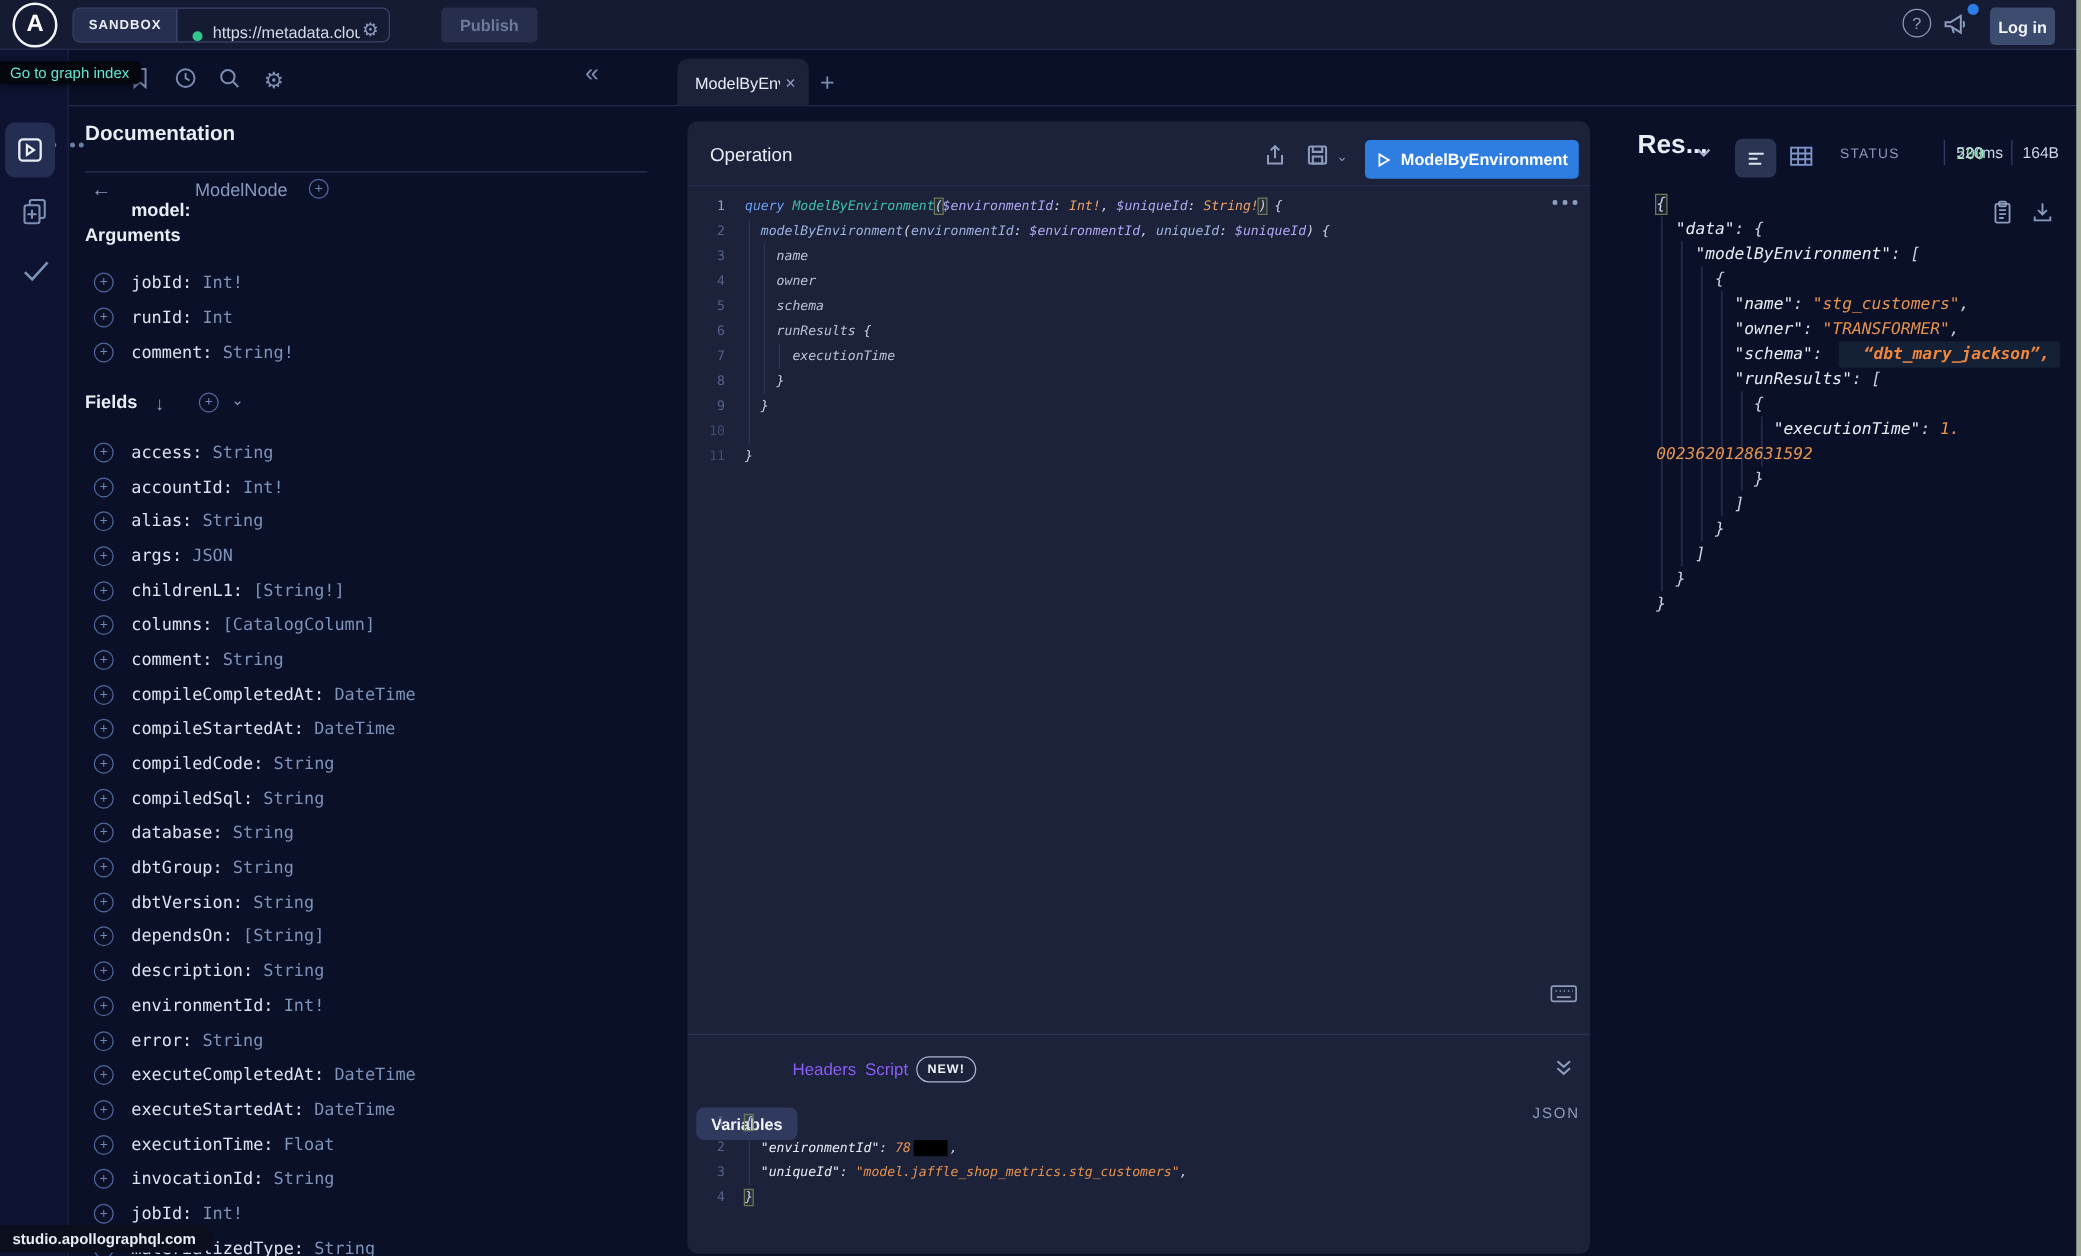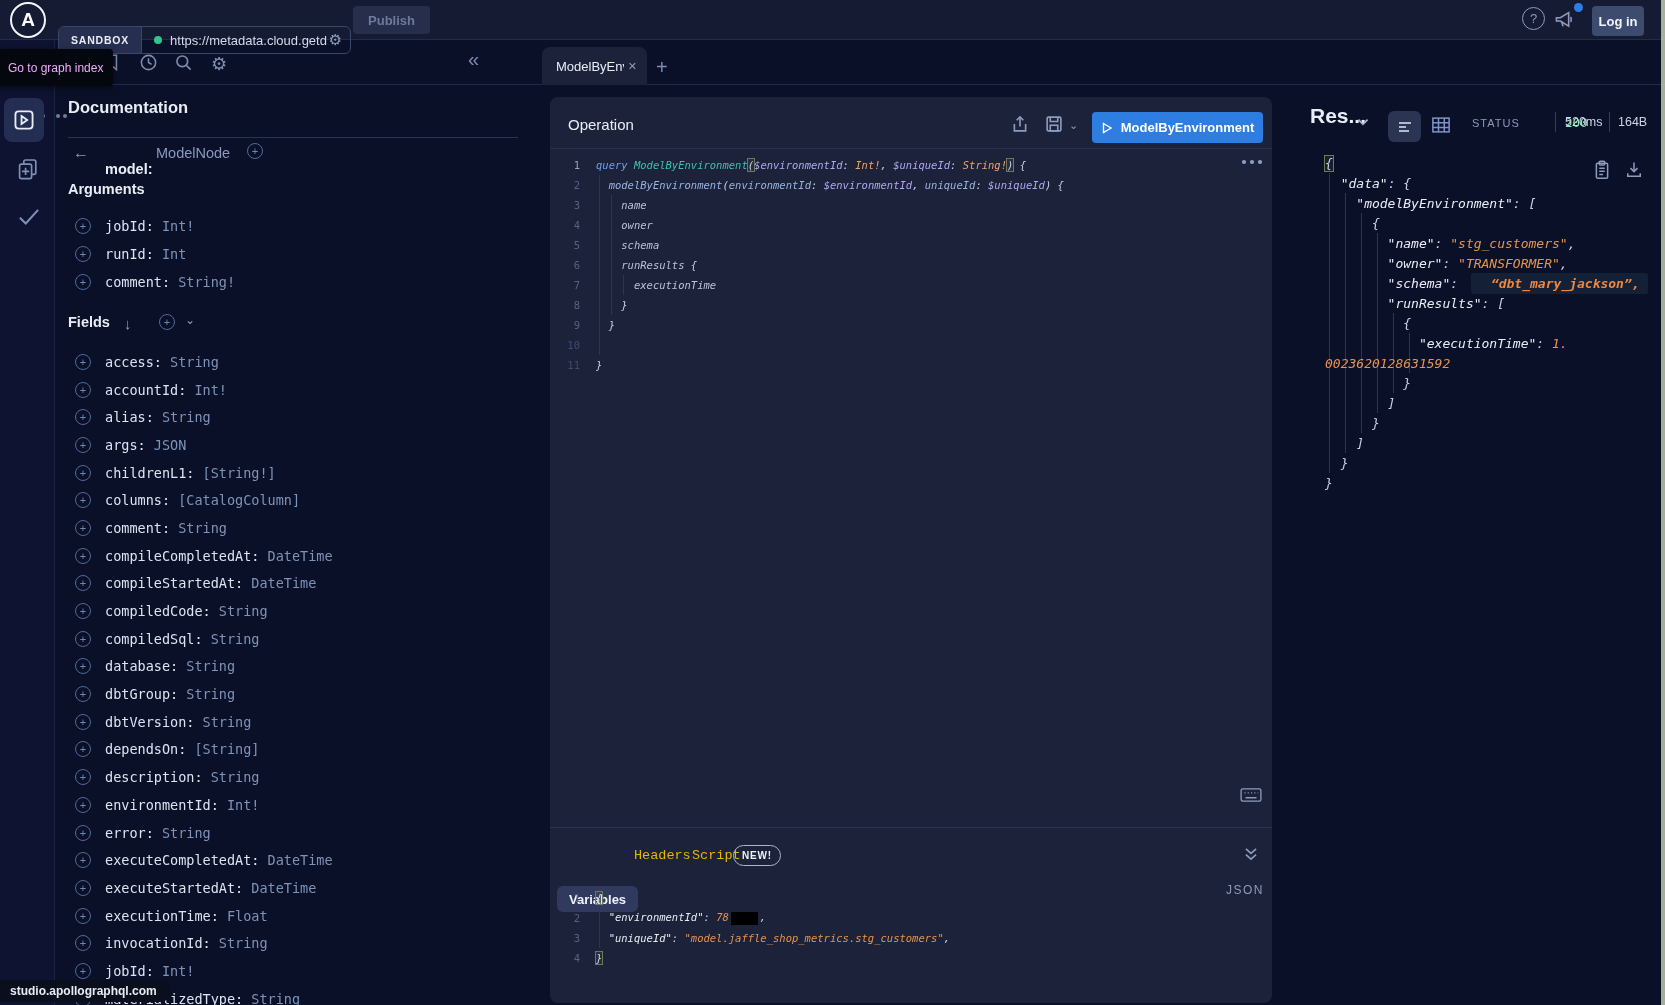--- a/index.html
+++ b/index.html
@@ -5,21 +5,21 @@
   * { margin:0; padding:0; box-sizing:border-box; }
   html,body { width:1665px; height:1005px; overflow:hidden; background:#0a1028;
               font-family:"Liberation Sans", sans-serif; color:#e9edf6; }
   svg { display:block; }
 
   
   .topbar { position:absolute; left:0; top:0; width:1665px; height:40px; background:#151b33; border-bottom:1px solid #232c4c; }
   .logo { position:absolute; left:10px; top:2px; width:36px; height:36px; border:2.5px solid #f2f4f9; border-radius:50%;
           display:flex; align-items:center; justify-content:center; font-weight:700; font-size:19px; color:#fff; background:#151b33; }
   .logo-notch { position:absolute; left:36px; top:-2px; width:10px; height:10px; background:#151b33; transform:rotate(20deg); }
-  .urlbox { position:absolute; left:58px; top:6px; width:293px; height:28px; border:1px solid #3a466b; border-radius:6px; display:flex; align-items:center; overflow:hidden;margin-top:20px; }
+  .urlbox { position:absolute; left:58px; top:6px; width:254px; height:28px; border:1px solid #3a466b; border-radius:6px; display:flex; align-items:flex-end; overflow:hidden; }
   .sandbox-chip { height:100%; padding:0 12px; background:#272f51; border-right:1px solid #3a466b; display:flex; align-items:center;
                   font-size:10.5px; font-weight:700; letter-spacing:.8px; color:#e9edf6; }
   .conn-dot { width:8px; height:8px; border-radius:50%; background:#31c48d; margin:0 8px 0 12px; flex:none; }
   .url-text { font-size:13px; color:#d3dae9; white-space:nowrap; overflow:hidden; width:166px; }
   .url-gear { color:#8d9cbd; font-size:15px; margin:0 8px 0 2px; }
   .publish-btn { position:absolute; left:353px; top:6px; width:77px; height:28px; background:#272e4c; color:#6d7a9c;
                  border:none; border-radius:4px; font-size:13px; font-weight:700; font-family:inherit; }
   .help-icon { position:absolute; left:1522px; top:7px; width:23px; height:23px; border:1.5px solid #8d9cbd; border-radius:50%;
                color:#8d9cbd; font-size:13px; display:flex; align-items:center; justify-content:center; }
   .mega { position:absolute; left:1554px; top:9px; color:#8d9cbd; }
@@ -32,22 +32,22 @@
   .rail-dots { position:absolute; left:33px; top:74px; width:36px; height:6px; }
   .rail-dots i { position:absolute; width:4px; height:4px; border-radius:50%; background:#6d7ea3; }
   .explorer-btn { position:absolute; left:4px; top:58px; width:40px; height:44px; background:#242d52; border-radius:8px;
                   display:flex; align-items:center; justify-content:center; color:#e9edf6; }
   .rail-ic { position:absolute; left:16px; color:#7e90b5; }
 
   
   .subbar-div { position:absolute; left:55px; top:84px; width:1610px; height:1px; background:#202a4b; }
   .sub-ic { position:absolute; top:53px; color:#7d8db0; }
   .collapse-ic { position:absolute; left:468px; top:48px; color:#7d8db0; font-size:20px; }
-  .tooltip { position:absolute; left:0; top:49px; height:37px; background:#05070e; border-radius:0 4px 4px 0;
-             display:flex; align-items:center; padding:0 10px 0 8px; font-size:12px; color:#f0abfc; z-index:5; box-shadow:0 2px 6px rgba(0,0,0,.5); }
+  .tooltip { position:absolute; left:0; top:49px; height:18px; background:#05070e; border-radius:0 4px 4px 0;
+             display:flex; align-items:center; padding:0 10px 0 8px; font-size:12px; color:#5eead4; z-index:5; box-shadow:0 2px 6px rgba(0,0,0,.5); }
 
   
   .tab { position:absolute; left:542px; top:47px; width:105px; height:38px; background:#1c2239; border-radius:8px 8px 0 0;
          display:flex; align-items:center; padding:0 10px 0 14px; }
   .tab-label { font-size:13px; color:#e9edf6; white-space:nowrap; overflow:hidden; width:68px; }
   .tab-close { color:#8d9cbd; font-size:11px; margin-left:4px; }
   .newtab { position:absolute; left:656px; top:56px; color:#7d8db0; font-size:20px; font-weight:400; }
 
   
   .docs { position:absolute; left:55px; top:85px; width:475px; height:920px; overflow:hidden; }
@@ -90,21 +90,21 @@
   .tk-kw{color:#6d9ff5} .tk-op{color:#3dc0ae} .tk-var{color:#b2a7f2} .tk-ty{color:#eea367}
   .tk-p{color:#c9d2e4} .tk-fld{color:#9db3e0} .tk-pl{color:#b9c3d8}
   .tk-key{color:#e9edf5} .tk-str{color:#e6934e} .tk-num{color:#e6934e}
   .tk-box{ outline:1px solid #6e7957; background:rgba(125,135,90,.12); color:#c9d2e4; }
   .tk-redact{ display:inline-block; width:27px; height:13px; background:#000; vertical-align:middle; margin:0 2px; }
   .tk-hl{ background:#142036; color:#f0873c; font-weight:700; padding:3px 8px 3px 20px; margin-left:5px; border-radius:2px; }
 
   
   .var-tab { position:absolute; left:7px; top:746px; height:26px; padding:0 12px; background:#303a5e; border-radius:6px; border:none;
              color:#f0f3f9; font-size:13px; font-weight:700; font-family:inherit; display:flex; align-items:center;margin-top:43px; }
-  .var-tab2 { position:absolute; top:751px; font-size:13.5px; color:#eab308; background:none; border:none; font-family:Liberation Mono, monospace; }
+  .var-tab2 { position:absolute; top:751px; font-size:13.5px; color:#8b5cf6; background:none; border:none; font-family:Liberation Sans, sans-serif; }
   .new-badge { position:absolute; left:183px; top:748px; height:21px; padding:0 8px; border:1.5px solid #aab6d2; border-radius:11px;
                font-size:10px; font-weight:700; letter-spacing:.8px; display:flex; align-items:center; color:#eef1f8; }
   .var-collapse { position:absolute; left:692px; top:748px; color:#8d9cbd; }
   .json-label { position:absolute; left:676px; top:786px; font-size:12px; letter-spacing:1.5px; color:#8d9cbd; }
 
   
   .resp { position:absolute; left:1285px; top:100px; width:378px; height:905px; }
   .resp-title { position:absolute; left:25px; top:4px; font-size:21px; font-weight:700; }
   .resp-chev { position:absolute; left:70px; top:14px; color:#a9b4cf; }
   .view-btn { position:absolute; left:103px; top:11px; width:33px; height:31px; background:#2b3453; border-radius:6px; border:none;

